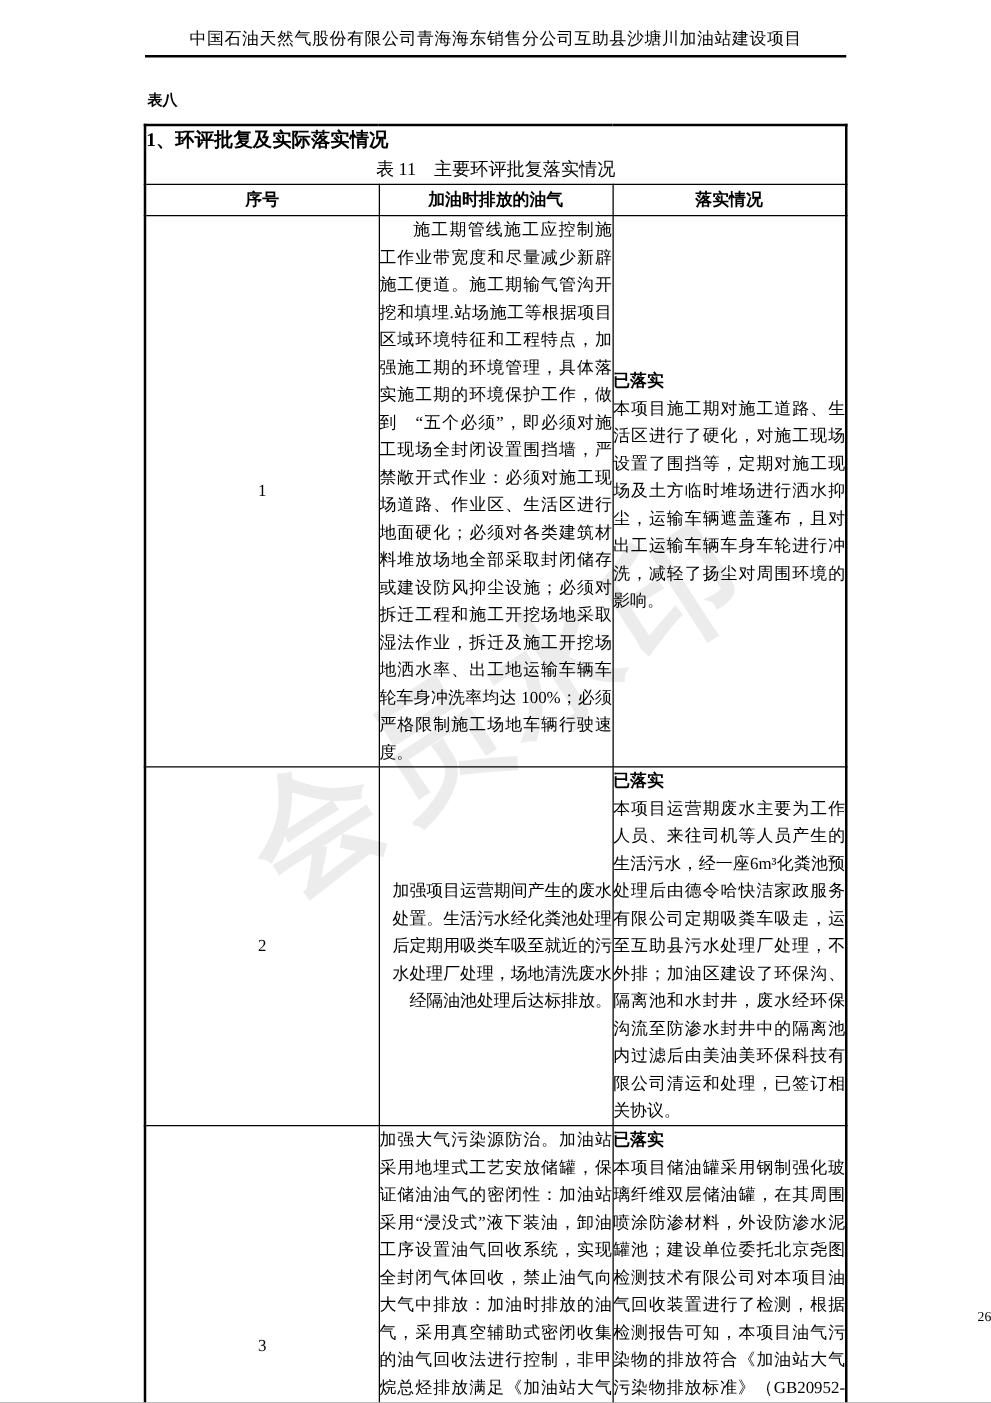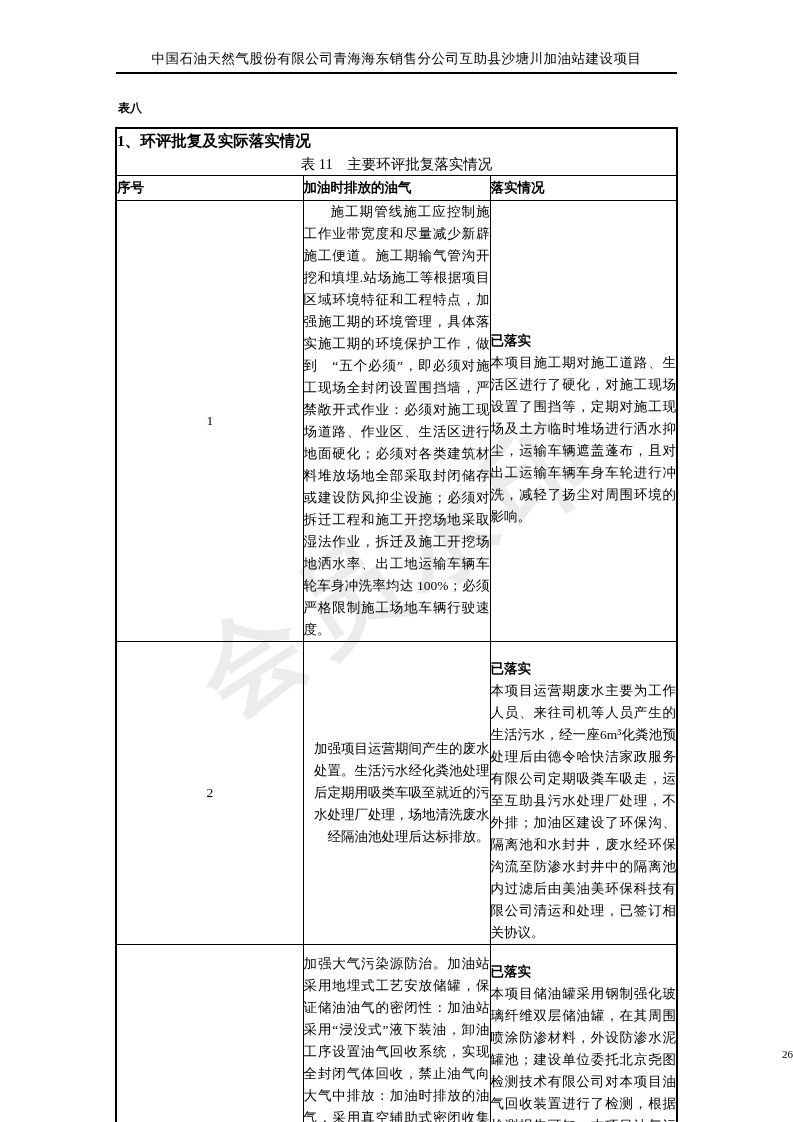--- a/index.html
+++ b/index.html
@@ -22,21 +22,21 @@
     letter-spacing:10px;
     color:#000;
     opacity:0.07;
     transform:rotate(-33deg);
     pointer-events:none;
     white-space:nowrap;
     z-index:0;
   }
   .content{position:relative;z-index:1;}
   .header-title{
-    padding-top:50px;
+    padding-top:22px;
     text-align:center;
     font-size:13.5px;
     letter-spacing:0.5px;
   }
   .header-rule{
     margin:4px 116px 0 116px;
     border-bottom:2px solid #000;
   }
   .table-label{
     margin:26px 0 10px 118px;
@@ -65,21 +65,21 @@
     line-height:24px;
   }
   .table-caption{
     font-size:14.5px;
     font-weight:normal;
     text-align:center;
     line-height:22px;
   }
   td.col-head{
     font-weight:bold;
-    text-align:left;
+    text-align:center;
     height:24px;
     font-size:14px;
   }
   td.no-cell{
     text-align:center;
     width:43px;
     font-size:13px;
   }
   td.req-cell{
     width:267px;
@@ -87,21 +87,21 @@
     text-align:justify;
   }
   td.status-cell{
     width:253px;
     padding:2px 7px;
     text-align:justify;
   }
   .indent-first{text-indent:2em;}
   td.center-text{text-align:right;font-family:Liberation Serif, serif;}
   td.v-top{vertical-align:top;}
-  .status-label{font-weight:bold;margin-top:16px;}
+  .status-label{font-weight:bold;}
   .page-footer{
     position:absolute;
     bottom:62px;left:0;
     width:100%;
     text-align:right;
     font-size:11px;
     z-index:1;
   }
 </style>
 </head>

